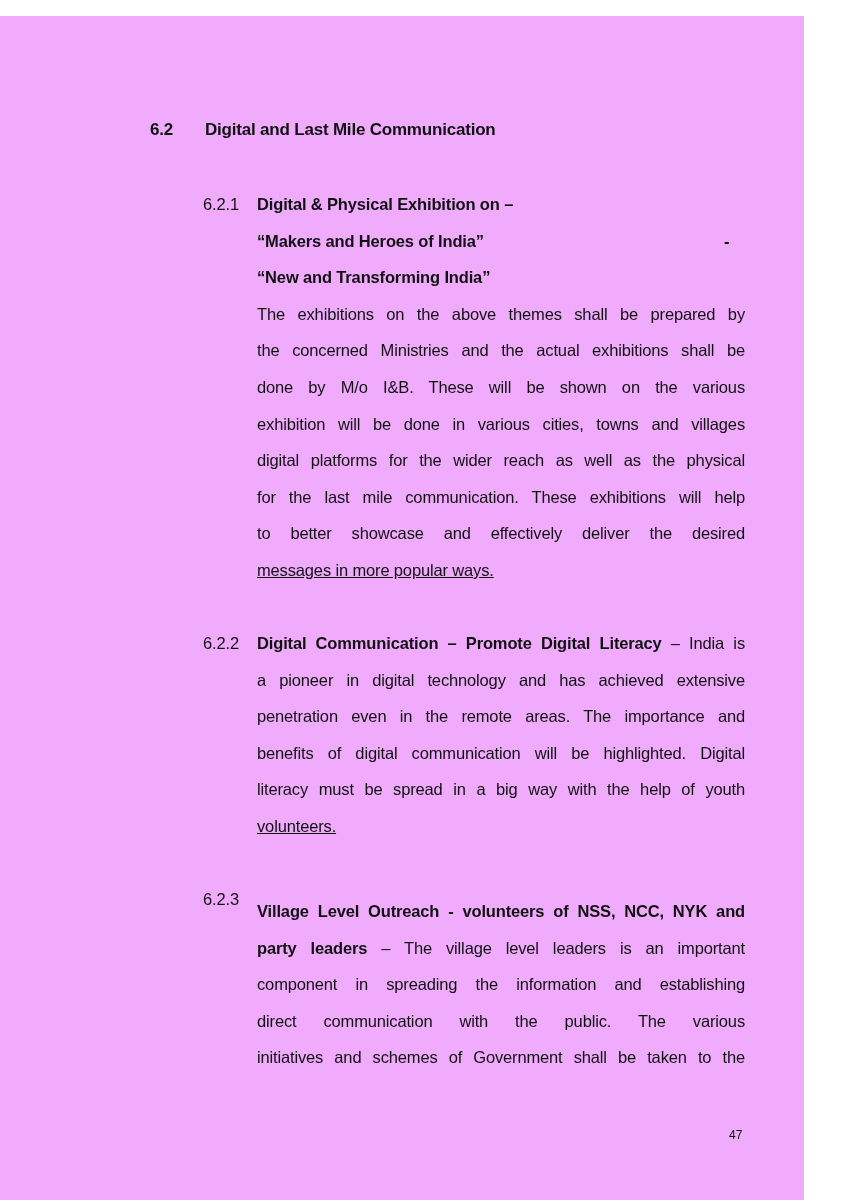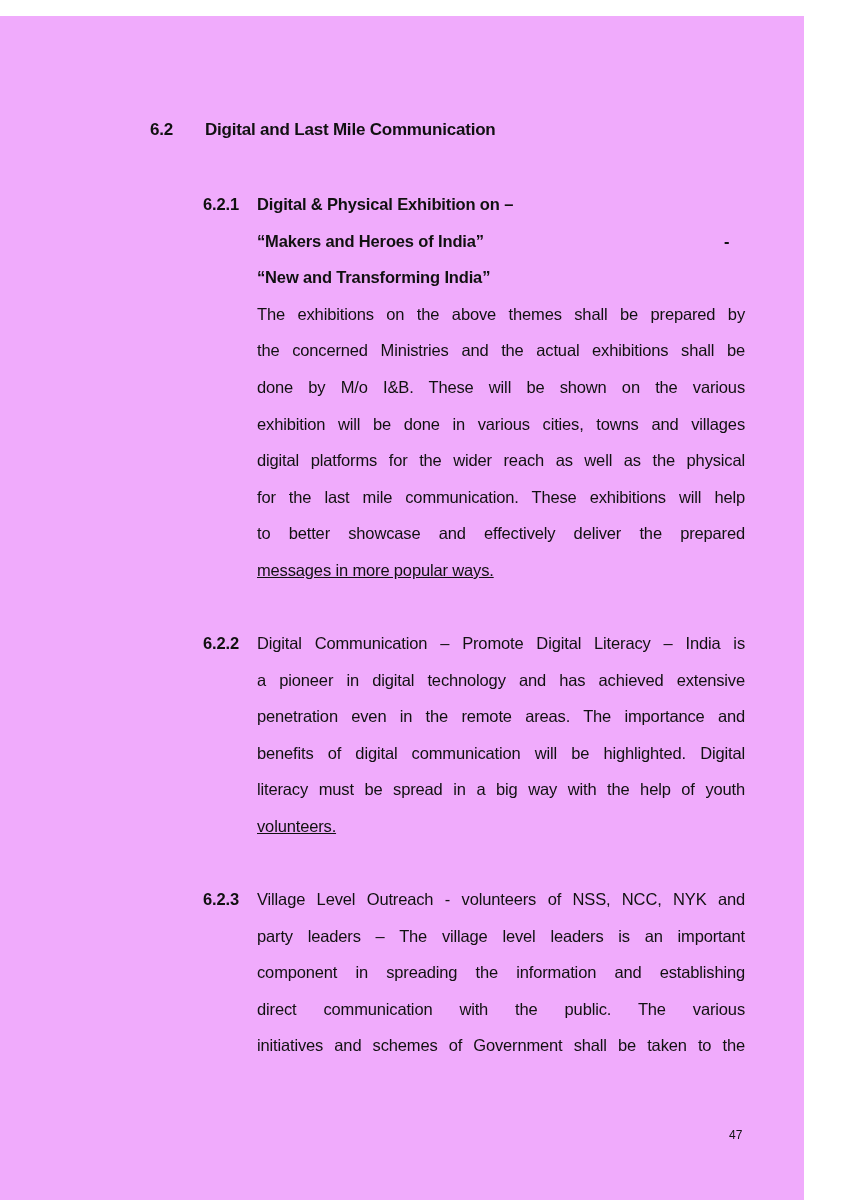--- a/index.html
+++ b/index.html
@@ -40,37 +40,37 @@
     left: 203px;
     width: 542px;
     font-size: 16.5px;
     line-height: 36.6px;
     letter-spacing: -0.15px;
   }
   .sub .sub-num {
     position: absolute;
     left: 0;
     top: 0;
-    font-weight: bold;
+    font-weight: normal;
   }
   .sub .body {
     margin-left: 54px;
     text-align: justify;
   }
   .sub .body .line {
     display: block;
     text-align: justify;
     text-align-last: justify;
     white-space: nowrap;
   }
   .sub .body .line.last {
     text-align-last: left;
     text-decoration: underline;
   }
-  .bold { font-weight: normal; }
+  .bold { font-weight: bold; margin-top: 12px; }
   .title-line {
     display: block;
     font-weight: bold;
     white-space: nowrap;
     position: relative;
   }
   .dash-mark {
     position: absolute;
     left: 467px;
     top: 0;
@@ -100,21 +100,21 @@
     <div class="body">
       <span class="title-line">Digital &amp; Physical Exhibition on –</span>
       <span class="title-line"><span>“Makers and Heroes of India”</span><span class="dash-mark">-</span></span>
       <span class="title-line">“New and Transforming India”</span>
       <span class="line">The exhibitions on the above themes shall be prepared by</span>
       <span class="line">the concerned Ministries and the actual exhibitions shall be</span>
       <span class="line">done by M/o I&amp;B.  These will be shown on the various</span>
       <span class="line">exhibition will be done in various cities, towns and villages</span>
       <span class="line">digital platforms for the wider reach as well as the physical</span>
       <span class="line">for the last mile communication.  These exhibitions will help</span>
-      <span class="line">to better showcase and effectively deliver the prepared</span>
+      <span class="line">to better showcase and effectively deliver the desired</span>
       <span class="line last">messages in more popular ways.</span>
     </div>
   </div>
 
   <div class="sub" id="s622">
     <span class="sub-num">6.2.2</span>
     <div class="body">
       <span class="line"><span class="bold">Digital Communication – Promote Digital Literacy</span><span> – India is</span></span>
       <span class="line">a pioneer in digital technology and has achieved extensive</span>
       <span class="line">penetration even in the remote areas. The importance and</span>

